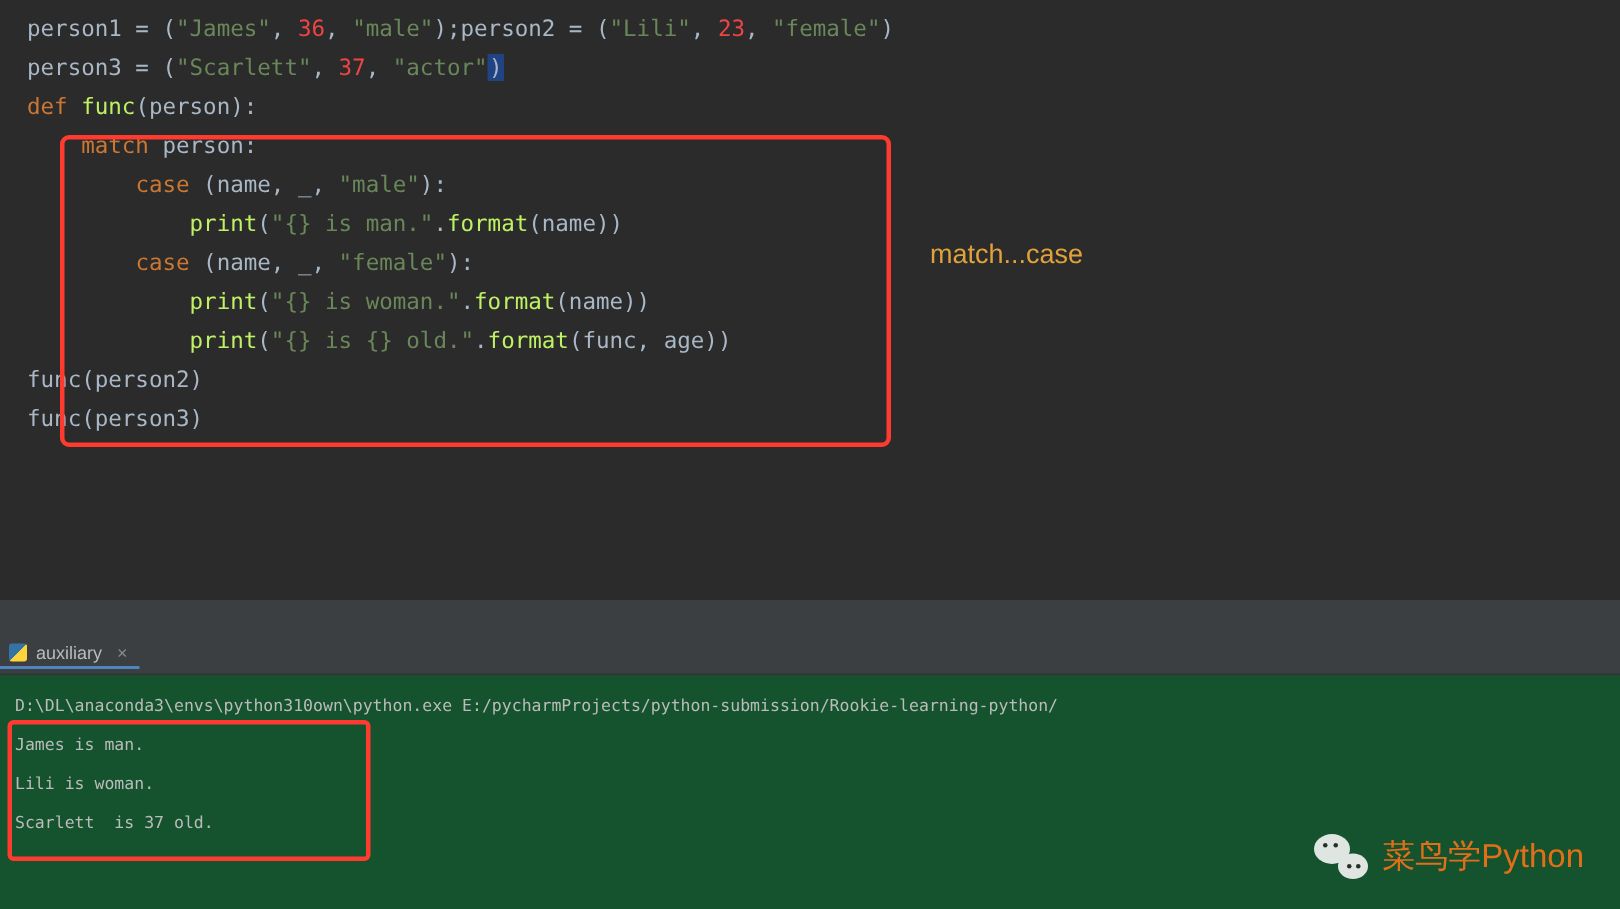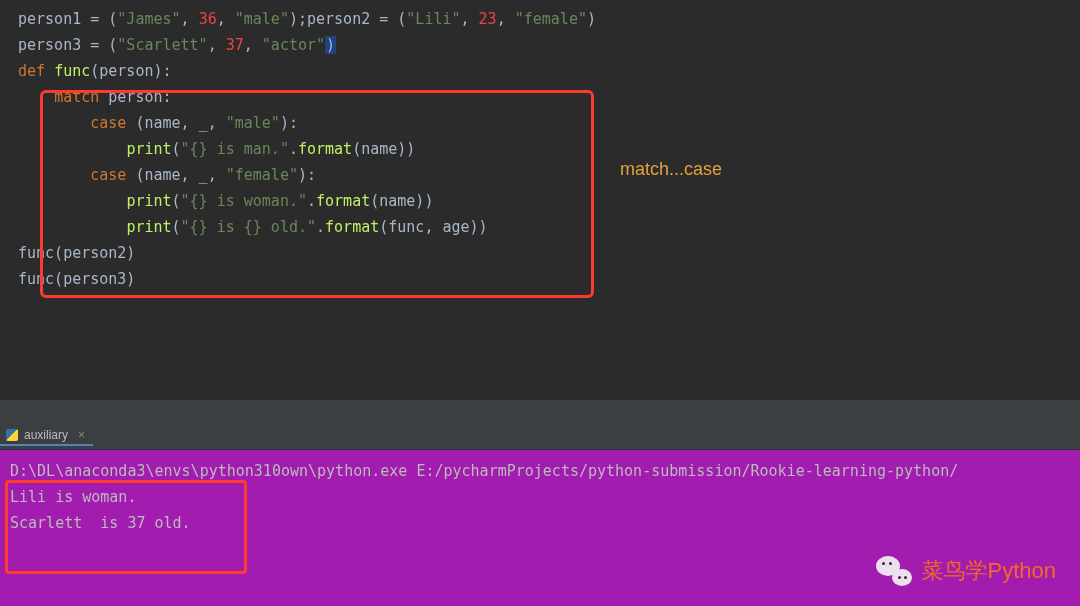--- a/index.html
+++ b/index.html
@@ -86,23 +86,23 @@
     width: 12px; height: 12px;
     background: linear-gradient(135deg, #3572A5 50%, #FFD43B 50%);
     border-radius: 2px;
     display:inline-block;
   }
   .tab .close {
     color: #888; font-size: 12px; margin-left:4px;
   }
 
   .console {
-    background: #a21caf;
+    background: #14532d;
     padding: 8px 10px 8px 10px;
-    font-size: 15px;
+    font-size: 11px;
     color: #bbbbbb;
     line-height: 26px;
     height: 156px;
     position: relative;
     font-family: "Consolas", "Menlo", monospace;
   }
   .console .line { white-space: pre; }
 
   .red-box-bottom {
     position: absolute;
@@ -181,20 +181,21 @@
 <div class="tabbar">
   <div class="tab">
     <span class="py-icon"></span>
     <span>auxiliary</span>
     <span class="close">×</span>
   </div>
 </div>
 
 <div class="console">
   <div class="line">D:\DL\anaconda3\envs\python310own\python.exe E:/pycharmProjects/python-submission/Rookie-learning-python/</div>
+  <div class="line">James is man.</div>
   <div class="line">Lili is woman.</div>
   <div class="line">Scarlett  is 37 old.</div>
 
   <div class="red-box-bottom"></div>
 </div>
 
 <div class="watermark">
   <span class="wechat-icon">
     <span class="b1"></span>
       <span class="b2"></span>

